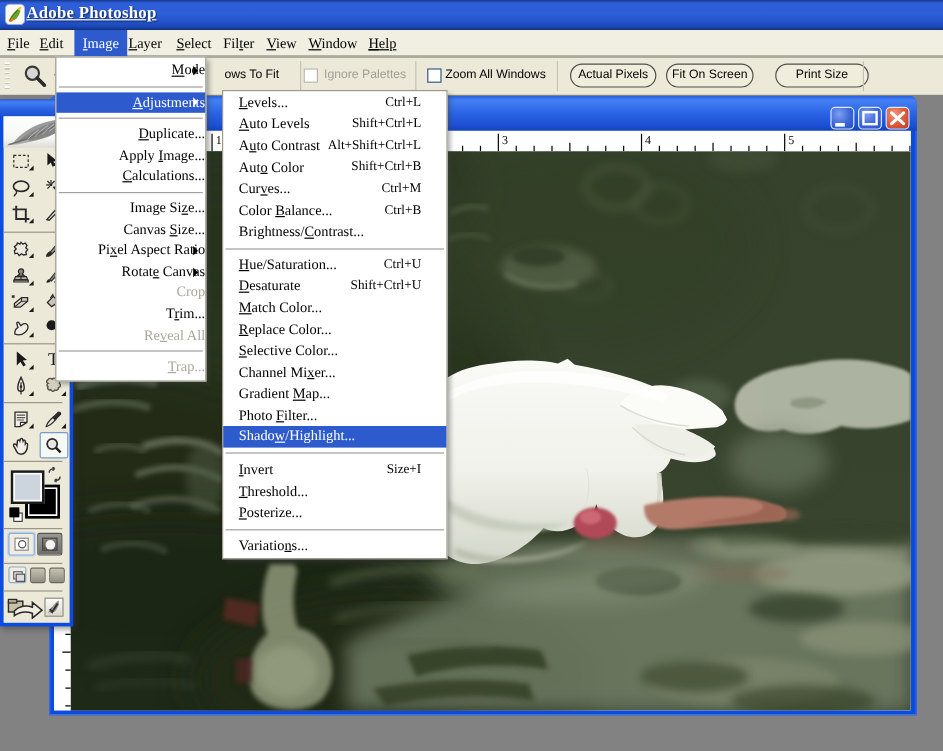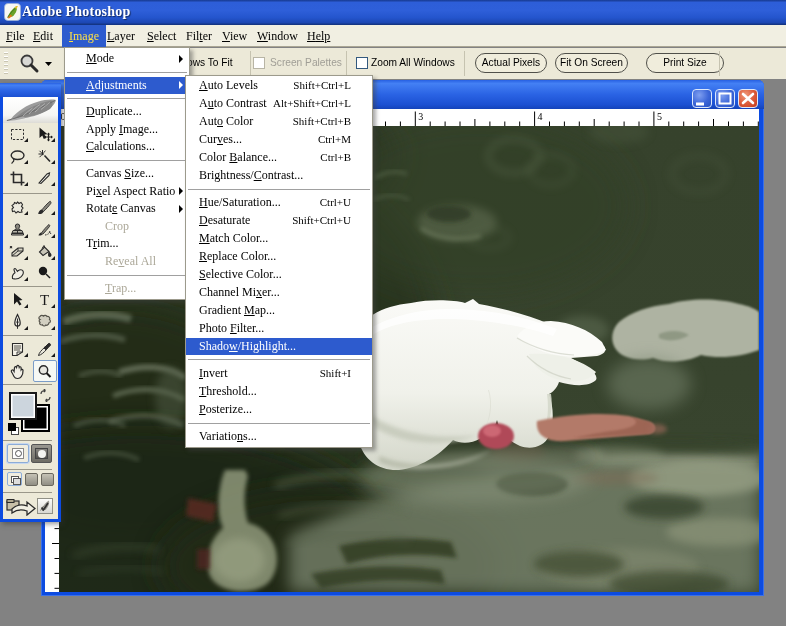--- a/index.html
+++ b/index.html
@@ -3,26 +3,26 @@
 <meta charset="utf-8">
 <style>
 * { margin:0; padding:0; box-sizing:border-box; }
 html,body { width:786px; height:626px; overflow:hidden; }
 body { position:relative; background:#828282; font-family:"Liberation Serif", serif; }
 u { text-decoration:underline; }
 
 .titlebar { position:absolute; left:0; top:0; width:786px; height:25px;
   background:linear-gradient(180deg,#16398f 0%,#2d5ed8 10%,#2e5fd9 42%,#2455cd 70%,#1c47b4 90%,#123078 100%); }
 .titlebar .apptext { position:absolute; left:22px; top:4px; color:#fff; font-weight:bold;
-  font-size:14px; letter-spacing:0.2px; text-shadow:1px 1px 1px rgba(0,0,0,0.5); }
+  font-size:14px; letter-spacing:0.2px; text-shadow:1px 1px 1px rgba(0,0,0,0.5);text-decoration:underline; }
 
 .menubar { position:absolute; left:0; top:25px; width:786px; height:22px; background:#f1efe2;
   border-bottom:1px solid #aaa694; font-size:12px; color:#000; }
 .menubar span { position:absolute; top:4px;text-align:center; }
-.mi-image { background:#2d5bce; color:#fde047; }
+.mi-image { background:#2d5bce; color:#ffffff; }
 
 .optionsbar { position:absolute; left:0; top:48px; width:786px; height:31px; background:#ece9d8;
   font-family:"Liberation Sans", sans-serif; font-size:10.2px; color:#000; }
 .grip { position:absolute; left:4px; top:4px; width:4px; height:24px;
   background:repeating-linear-gradient(180deg,#fff 0 1px,#c9c5b2 1px 2px,#ece9d8 2px 4px); }
 .osep { position:absolute; top:3px; width:1px; height:25px; background:#c6c3b0; }
 .obtn { position:absolute; top:5px; height:20px; border:1px solid #50504a; border-radius:10px;
   background:#f0eddc; text-align:center; line-height:18px; }
 .ocheck { position:absolute; width:12px; height:12px; background:#fff; border:1px solid #33597e; top:9px; }
 .olabel { position:absolute; top:9px; }
@@ -52,21 +52,21 @@
   box-shadow:3px 3px 4px rgba(64,64,64,.45); font-size:12px; color:#000; }
 .menupanel .item { position:relative; padding-left:21px; }
 .menupanel .sc { position:absolute; right:21px; font-size:11px; }
 .menupanel .arrow { position:absolute; right:6px; top:50%; margin-top:-4px; width:0; height:0;
   border-left:4px solid #000; border-top:4px solid transparent; border-bottom:4px solid transparent; }
 .menupanel .hl { background:#2d5bce; color:#fff; }
 .menupanel .hl .arrow { border-left-color:#fff; }
 .menupanel .dis { color:#aca899;margin-left:19px; }
 .msep { position:relative; }
 .msep:after { content:""; position:absolute; left:2px; right:2px; top:4px; height:1px; background:#a0a0a0; }
-.menu-image { left:64px; top:47px; width:126px; padding:2px 0; }
+.menu-image { left:46px; top:47px; width:126px; padding:2px 0;text-align:right; }
 .menu-image .item { height:17.6px; line-height:17.6px; }
 .menu-image .msep { height:9px; }
 .submenu { left:185px; top:75px; width:188px; padding:1px 0; }
 .submenu .item { height:17.95px; line-height:17.95px; padding-left:13px; }
 .submenu .msep { height:9.4px; }
 </style>
 </head>
 <body>
 
 <div class="titlebar">
@@ -95,21 +95,21 @@
 <div class="optionsbar">
   <div class="grip"></div>
   <svg style="position:absolute;left:16px;top:5px;" width="38" height="22" viewBox="0 0 38 22">
     <circle cx="11" cy="8" r="5.5" fill="#d8d8d4" stroke="#3a3a3a" stroke-width="1.8"></circle>
     <line x1="15" y1="12" x2="21" y2="18" stroke="#2a2a2a" stroke-width="3" stroke-linecap="round"></line>
     <path d="M 29 9 L 36 9 L 32.5 13 Z" fill="#000"></path>
   </svg>
   <div class="olabel" style="left:187px;">ows To Fit</div>
   <div class="osep" style="left:250px;"></div>
   <div class="ocheck" style="left:253px; border-color:#b8b5a5;"></div>
-  <div class="olabel" style="left:270px; color:#a09e96;">Screen Palettes</div>
+  <div class="olabel" style="left:270px; color:#a09e96;">Ignore Palettes</div>
   <div class="osep" style="left:346px;"></div>
   <div class="ocheck" style="left:356px;"></div>
   <div class="olabel" style="left:371px;">Zoom All Windows</div>
   <div class="osep" style="left:464px;"></div>
   <div class="obtn" style="left:475px; width:72px;">Actual Pixels</div>
   <div class="obtn" style="left:555px; width:73px;">Fit On Screen</div>
   <div class="obtn" style="left:646px; width:78px;">Print Size</div>
   <div class="osep" style="left:719px;"></div>
 </div>
 
@@ -529,46 +529,48 @@
 
 <div class="menupanel menu-image">
   <div class="item"><u>M</u>ode<span class="arrow"></span></div>
   <div class="msep"></div>
   <div class="item hl"><u>A</u>djustments<span class="arrow"></span></div>
   <div class="msep"></div>
   <div class="item"><u>D</u>uplicate...</div>
   <div class="item">Apply <u>I</u>mage...</div>
   <div class="item"><u>C</u>alculations...</div>
   <div class="msep"></div>
+  <div class="item">Image Si<u>z</u>e...</div>
   <div class="item">Canvas <u>S</u>ize...</div>
   <div class="item">Pi<u>x</u>el Aspect Ratio<span class="arrow"></span></div>
   <div class="item">Rotat<u>e</u> Canvas<span class="arrow"></span></div>
   <div class="item dis">Crop</div>
   <div class="item">T<u>r</u>im...</div>
   <div class="item dis">Re<u>v</u>eal All</div>
   <div class="msep"></div>
   <div class="item dis"><u>T</u>rap...</div>
 </div>
 
 <div class="menupanel submenu">
+  <div class="item"><u>L</u>evels...<span class="sc">Ctrl+L</span></div>
   <div class="item"><u>A</u>uto Levels<span class="sc">Shift+Ctrl+L</span></div>
   <div class="item">A<u>u</u>to Contrast<span class="sc">Alt+Shift+Ctrl+L</span></div>
   <div class="item">Aut<u>o</u> Color<span class="sc">Shift+Ctrl+B</span></div>
   <div class="item">Cur<u>v</u>es...<span class="sc">Ctrl+M</span></div>
   <div class="item">Color <u>B</u>alance...<span class="sc">Ctrl+B</span></div>
   <div class="item">Brightness/<u>C</u>ontrast...</div>
   <div class="msep"></div>
   <div class="item"><u>H</u>ue/Saturation...<span class="sc">Ctrl+U</span></div>
   <div class="item"><u>D</u>esaturate<span class="sc">Shift+Ctrl+U</span></div>
   <div class="item"><u>M</u>atch Color...</div>
   <div class="item"><u>R</u>eplace Color...</div>
   <div class="item"><u>S</u>elective Color...</div>
   <div class="item">Channel Mi<u>x</u>er...</div>
   <div class="item">Gradient <u>M</u>ap...</div>
   <div class="item">Photo <u>F</u>ilter...</div>
   <div class="item hl">Shado<u>w</u>/Highlight...</div>
   <div class="msep"></div>
-  <div class="item"><u>I</u>nvert<span class="sc">Shift+I</span></div>
+  <div class="item"><u>I</u>nvert<span class="sc">Size+I</span></div>
   <div class="item"><u>T</u>hreshold...</div>
   <div class="item"><u>P</u>osterize...</div>
   <div class="msep"></div>
   <div class="item">Variatio<u>n</u>s...</div>
 </div>
 
 </body></html>

